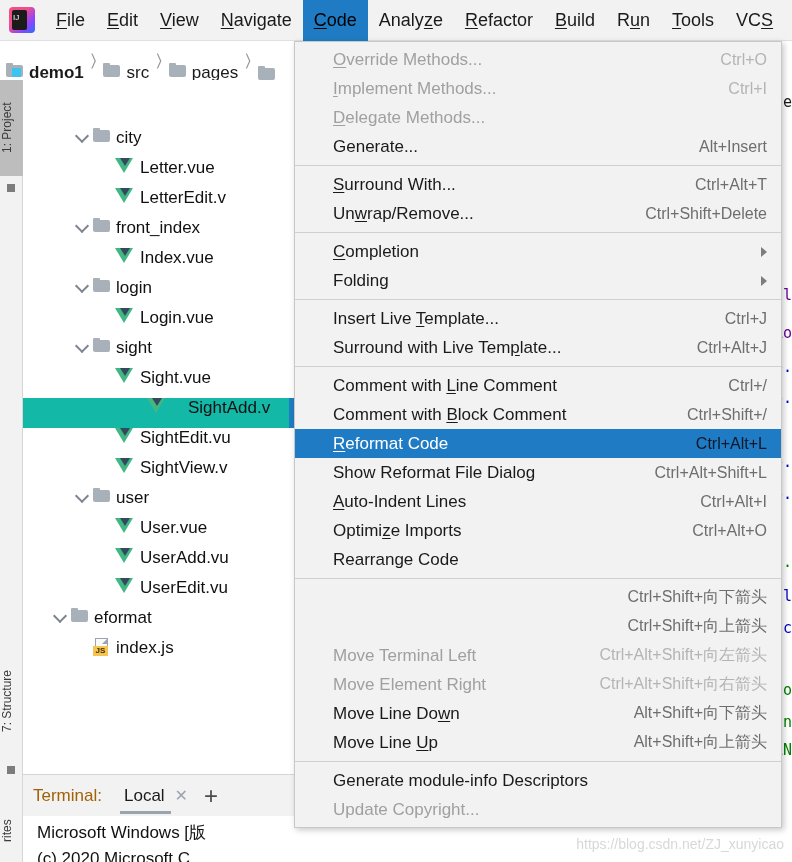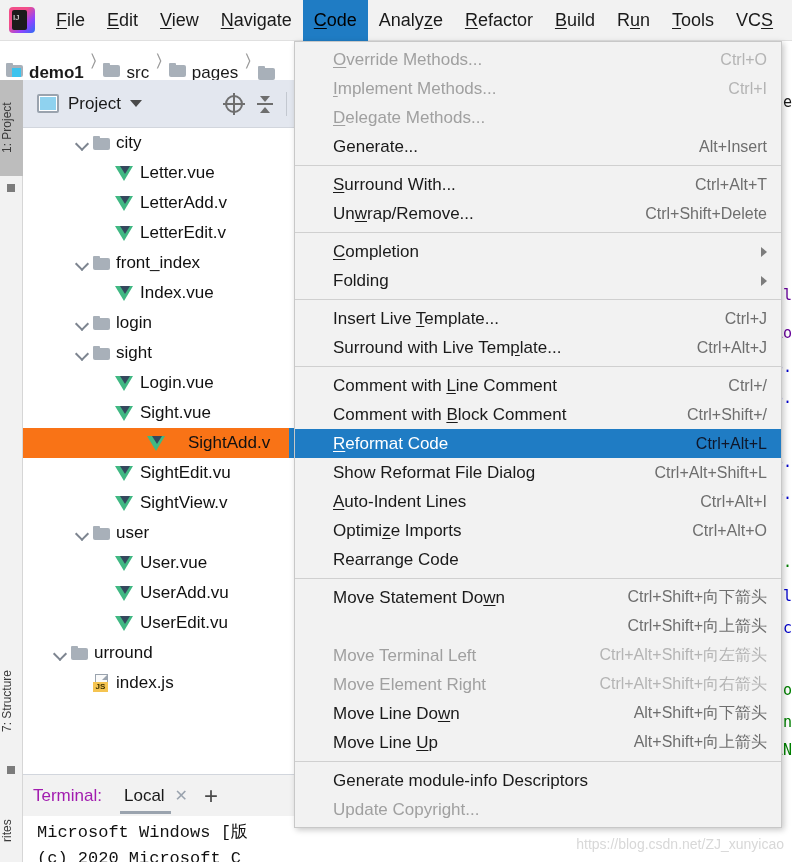--- a/index.html
+++ b/index.html
@@ -117,24 +117,24 @@
   .collapse-ico .dn { position:absolute; left:3px; top:12px; width:0;height:0;
      border-left:5px solid transparent;border-right:5px solid transparent;border-bottom:6px solid #6e6e6e;}
   .tw-divider { width:1px; height:24px; background:#c3c8d0; margin-left:8px; }
 
   
   .tree {
     position: absolute; left: 23px; top: 128px; width: 272px; height: 646px;
     background: #ffffff; overflow: hidden;
   }
   .trow {
-    position: relative; height: 30px; display: flex; align-items: center;
+    position: relative; height: 30px; display: flex; 
     white-space: nowrap; font-size: 17px; color: #111;
   }
-  .trow.selected { background: #f97316; gap: 16px; }
+  .trow.selected { background: #14b8a6; gap: 16px; }
   .trow .arrow {
     width: 14px; height: 14px; position: relative; flex: 0 0 auto; margin-right: 4px;
   }
   .trow .arrow:after {
     content:""; position:absolute; left:2px; top:3px; width:8px; height:8px;
     border-right: 2px solid #7d8590; border-bottom: 2px solid #7d8590;
     transform: rotate(45deg);
   }
   .vue-ico { width:19px; height:15px; position:relative; flex:0 0 auto; margin-right:6px; }
   .vue-ico .outer {
@@ -162,32 +162,32 @@
     text-align:center; font-family:"Liberation Sans", sans-serif; font-weight:bold;
   }
   .sel-marker { position:absolute; right:0; top:0; width:6px; height:30px; background:#1f7cc4; }
 
   
   .term-header {
     position: absolute; left: 23px; top: 774px; width: 272px; height: 42px;
     background: #f2f2f2; border-top: 1px solid #d2d6dd;
     display: flex; align-items: center;
   }
-  .term-label { font-size: 17px; color: #a21caf; margin-left: 10px; }
+  .term-label { font-size: 17px; color: #a16207; margin-left: 10px; }
   .term-tab {
     margin-left: 22px; font-size: 17px; color: #1a1a1a; position: relative;
     height: 42px; line-height: 42px;
   }
   .term-tab .underline { position:absolute; left:-4px; bottom:3px; width:calc(100% + 10px); height:3px; background:#9aa3ae; }
   .term-close { margin-left: 10px; color:#9aa3ae; font-size:16px; }
   .term-plus { margin-left: 16px; color:#4a4a4a; font-size:24px; line-height:1; }
   .term-body {
     position: absolute; left: 23px; top: 816px; width: 272px; height: 46px;
     background: #ffffff; padding-left: 14px; padding-top: 4px;
-    font-family: Liberation Mono, monospace; font-size: 17px; color: #111;
+    font-family: Liberation Sans, sans-serif; font-size: 17px; color: #111;
     overflow: hidden; white-space: nowrap;
   }
   .term-line { height: 26px; line-height: 26px; }
 
   
   .editor-sliver {
     position: absolute; left: 295px; top: 41px; width: 497px; height: 821px;
     background: #ffffff; overflow: hidden;
   }
   .ed-line {
@@ -292,38 +292,20 @@
     </div>
 
   <div class="vtabs">
     <div class="vtab selected" style="top:0px;height:96px;">1: Project</div>
     <div class="vtab-dot" style="top:104px;"></div>
     <div class="vtab" style="top:566px;height:110px;">7: Structure</div>
     <div class="vtab-dot" style="top:686px;"></div>
     <div class="vtab" style="top:720px;height:62px;">rites</div>
   </div>
 
-  <div class="tw-header">
-    <div class="tw-proj-ico"></div>
-    <span class="tw-title">Project</span>
-    <span class="tw-caret"></span>
-    <div class="tw-actions">
-      <div class="ico-btn">
-        <span class="target-ico"></span>
-      </div>
-      <div class="ico-btn">
-        <span class="collapse-ico">
-          <span class="up"></span>
-            <span class="bar"></span>
-            <span class="dn"></span>
-        </span>
-      </div>
-      <div class="tw-divider"></div>
-    </div>
-  </div>
 
   <div class="tree" id="projectTree">
       <div class="trow">
         <span style="width: 52px; flex: 0 0 auto;"></span>
         <span class="arrow"></span>
         <span class="folder-ico" style="margin-right: 6px;"></span>
         <span>city</span>
       </div>
       <div class="trow">
         <span style="width: 74px; flex: 0 0 auto;"></span>
@@ -334,29 +316,20 @@
         </span>
         <span>Letter.vue</span>
       </div>
       <div class="trow">
         <span style="width: 74px; flex: 0 0 auto;"></span>
         <span style="width: 18px; flex: 0 0 auto;"></span>
         <span class="vue-ico">
           <span class="outer"></span>
           <span class="inner"></span>
         </span>
-        <span>LetterAdd.v</span>
-      </div>
-      <div class="trow">
-        <span style="width: 74px; flex: 0 0 auto;"></span>
-        <span style="width: 18px; flex: 0 0 auto;"></span>
-        <span class="vue-ico">
-          <span class="outer"></span>
-          <span class="inner"></span>
-        </span>
         <span>LetterEdit.v</span>
       </div>
       <div class="trow">
         <span style="width: 52px; flex: 0 0 auto;"></span>
         <span class="arrow"></span>
         <span class="folder-ico" style="margin-right: 6px;"></span>
         <span>front_index</span>
       </div>
       <div class="trow">
         <span style="width: 74px; flex: 0 0 auto;"></span>
@@ -367,41 +340,41 @@
         </span>
         <span>Index.vue</span>
       </div>
       <div class="trow">
         <span style="width: 52px; flex: 0 0 auto;"></span>
         <span class="arrow"></span>
         <span class="folder-ico" style="margin-right: 6px;"></span>
         <span>login</span>
       </div>
       <div class="trow">
+        <span style="width: 74px; flex: 0 0 auto;"></span>
+        <span style="width: 18px; flex: 0 0 auto;"></span>
+        <span class="vue-ico">
+          <span class="outer"></span>
+          <span class="inner"></span>
+        </span>
+        <span>Login.vue</span>
+      </div>
+      <div class="trow">
         <span style="width: 52px; flex: 0 0 auto;"></span>
         <span class="arrow"></span>
         <span class="folder-ico" style="margin-right: 6px;"></span>
         <span>sight</span>
       </div>
       <div class="trow">
         <span style="width: 74px; flex: 0 0 auto;"></span>
         <span style="width: 18px; flex: 0 0 auto;"></span>
         <span class="vue-ico">
           <span class="outer"></span>
           <span class="inner"></span>
         </span>
-        <span>Login.vue</span>
-      </div>
-      <div class="trow">
-        <span style="width: 74px; flex: 0 0 auto;"></span>
-        <span style="width: 18px; flex: 0 0 auto;"></span>
-        <span class="vue-ico">
-          <span class="outer"></span>
-          <span class="inner"></span>
-        </span>
         <span>Sight.vue</span>
       </div>
       <div class="trow selected">
         <span style="width: 74px; flex: 0 0 auto;"></span>
         <span style="width: 18px; flex: 0 0 auto;"></span>
         <span class="vue-ico">
           <span class="outer"></span>
           <span class="inner"></span>
         </span>
         <span>SightAdd.v</span>
@@ -455,21 +428,21 @@
         <span class="vue-ico">
           <span class="outer"></span>
           <span class="inner"></span>
         </span>
         <span>UserEdit.vu</span>
       </div>
       <div class="trow">
         <span style="width: 30px; flex: 0 0 auto;"></span>
         <span class="arrow"></span>
         <span class="folder-ico" style="margin-right: 6px;"></span>
-        <span>urround</span>
+        <span>eformat</span>
       </div>
       <div class="trow">
         <span style="width: 52px; flex: 0 0 auto;"></span>
         <span style="width: 18px; flex: 0 0 auto;"></span>
         <span class="js-ico">
           <span class="page"></span>
           <span class="fold"></span>
           <span class="tag">JS</span>
         </span>
         <span>index.js</span>
@@ -556,21 +529,20 @@
       </div>
       <div class="mrow">
         <span class="label">Optimi<u>z</u>e Imports</span>
         <span class="accel">Ctrl+Alt+O</span>
       </div>
       <div class="mrow">
         <span class="label">Rearrange Code</span>
       </div>
       <div class="msep"></div>
       <div class="mrow">
-        <span class="label">Move Statement Do<u>w</u>n</span>
         <span class="accel">Ctrl+Shift+向下箭头</span>
       </div>
       <div class="mrow">
         <span class="accel">Ctrl+Shift+向上箭头</span>
       </div>
       <div class="mrow disabled">
         <span class="label">Move Terminal Left</span>
         <span class="accel">Ctrl+Alt+Shift+向左箭头</span>
       </div>
       <div class="mrow disabled">

